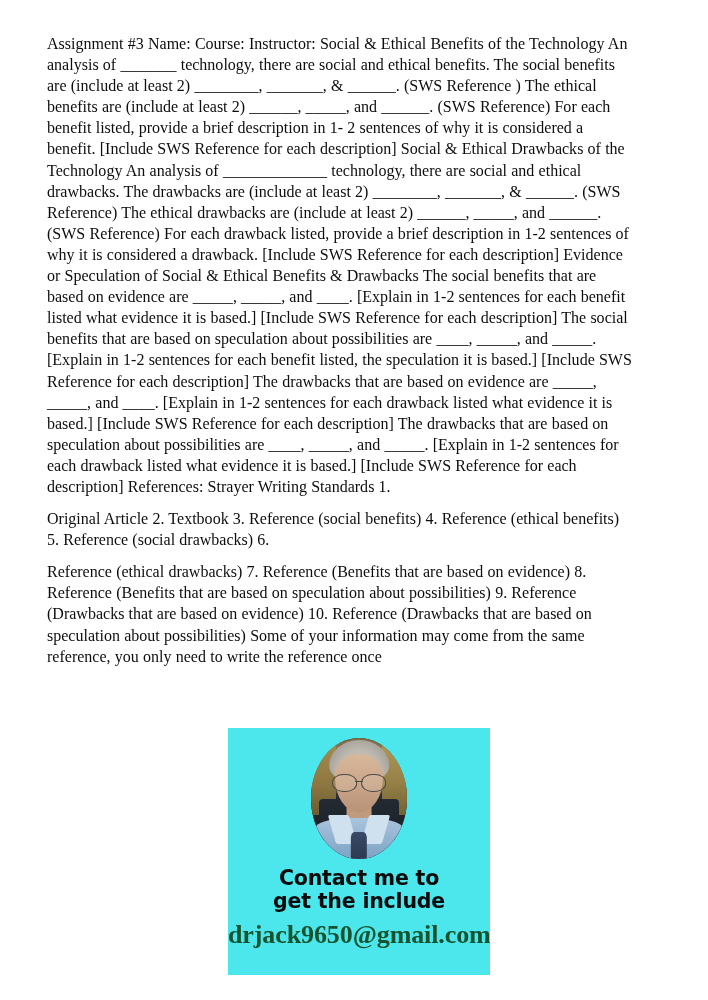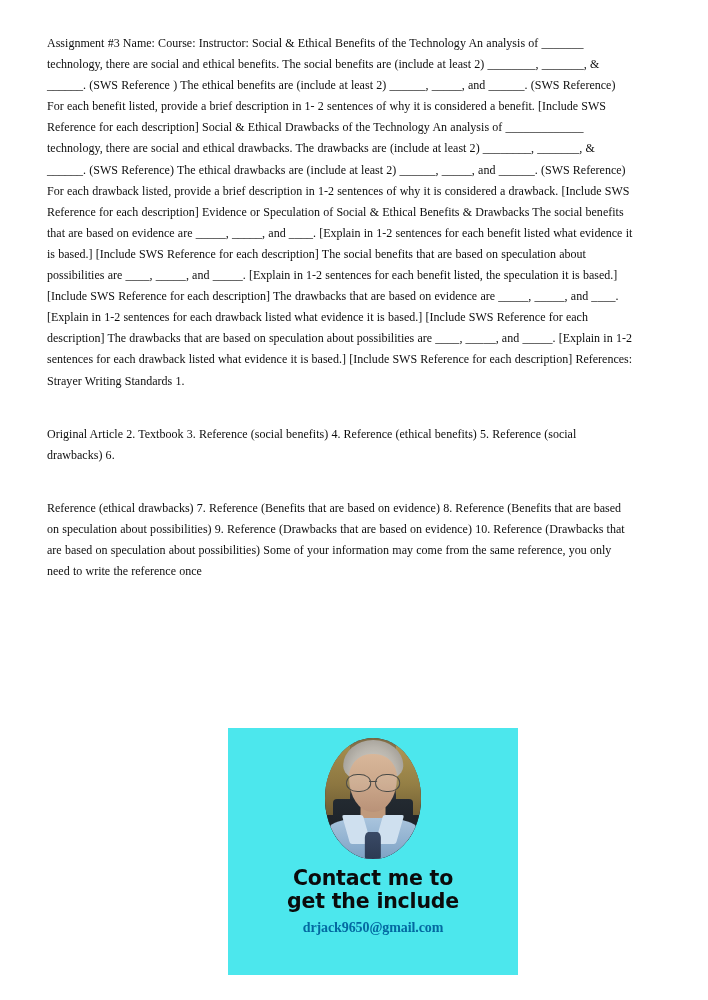--- a/index.html
+++ b/index.html
@@ -25,42 +25,43 @@
   }
 
   .doc-body {
     position: absolute;
     left: 47px;
     top: 33px;
     width: 587px;
   }
 
   .para {
-    font-size: 12px;
+    font-size: 16px;
     line-height: 21.1px;
     text-align: left;
     margin: 0;
     color: #0d0d0d;
     letter-spacing: 0.01px;
     word-spacing: 0.2px;
   }
 
   .para + .para {
-    margin-top: 32px;
+    margin-top: 11px;
   }
 
   
   .contact-card {
     position: absolute;
     left: 228px;
     top: 728px;
-    width: 290px;
+    width: 250px;
     height: 247px;
     background: #4ce7ed;
     overflow: hidden;
+    padding-left: 12px;
   }
 
   .portrait-wrap {
     position: absolute;
     left: 50%;
     transform: translateX(-50%);
     top: 10px;
     width: 96px;
     height: 121px;
     border-radius: 50% / 50%;
@@ -161,22 +162,22 @@
     font-size: 20.5px;
     letter-spacing: -0.2px;
   }
   .card-email {
     position: absolute;
     left: 0; right: 0;
     top: 192px;
     text-align: center;
     font-family: "Liberation Serif", "DejaVu Serif", serif;
     font-weight: 700;
-    font-size: 14px;
-    color: #0369a1;
+    font-size: 26px;
+    color: #14532d;
     letter-spacing: -0.1px;
   }
 </style>
 </head>
 <body>
 
 <div class="page">
 
   <div class="doc-body">
     <p class="para">Assignment #3 Name: Course: Instructor: Social &amp; Ethical Benefits of the Technology An analysis of _______ technology, there are social and ethical benefits. The social benefits are (include at least 2) ________, _______, &amp; ______. (SWS Reference ) The ethical benefits are (include at least 2) ______, _____, and ______. (SWS Reference) For each benefit listed, provide a brief description in 1- 2 sentences of why it is considered a benefit. [Include SWS Reference for each description] Social &amp; Ethical Drawbacks of the Technology An analysis of _____________ technology, there are social and ethical drawbacks. The drawbacks are (include at least 2) ________, _______, &amp; ______. (SWS Reference) The ethical drawbacks are (include at least 2) ______, _____, and ______. (SWS Reference) For each drawback listed, provide a brief description in 1-2 sentences of why it is considered a drawback. [Include SWS Reference for each description] Evidence or Speculation of Social &amp; Ethical Benefits &amp; Drawbacks The social benefits that are based on evidence are _____, _____, and ____. [Explain in 1-2 sentences for each benefit listed what evidence it is based.] [Include SWS Reference for each description] The social benefits that are based on speculation about possibilities are ____, _____, and _____. [Explain in 1-2 sentences for each benefit listed, the speculation it is based.] [Include SWS Reference for each description] The drawbacks that are based on evidence are _____, _____, and ____. [Explain in 1-2 sentences for each drawback listed what evidence it is based.] [Include SWS Reference for each description] The drawbacks that are based on speculation about possibilities are ____, _____, and _____. [Explain in 1-2 sentences for each drawback listed what evidence it is based.] [Include SWS Reference for each description] References: Strayer Writing Standards 1.</p>

